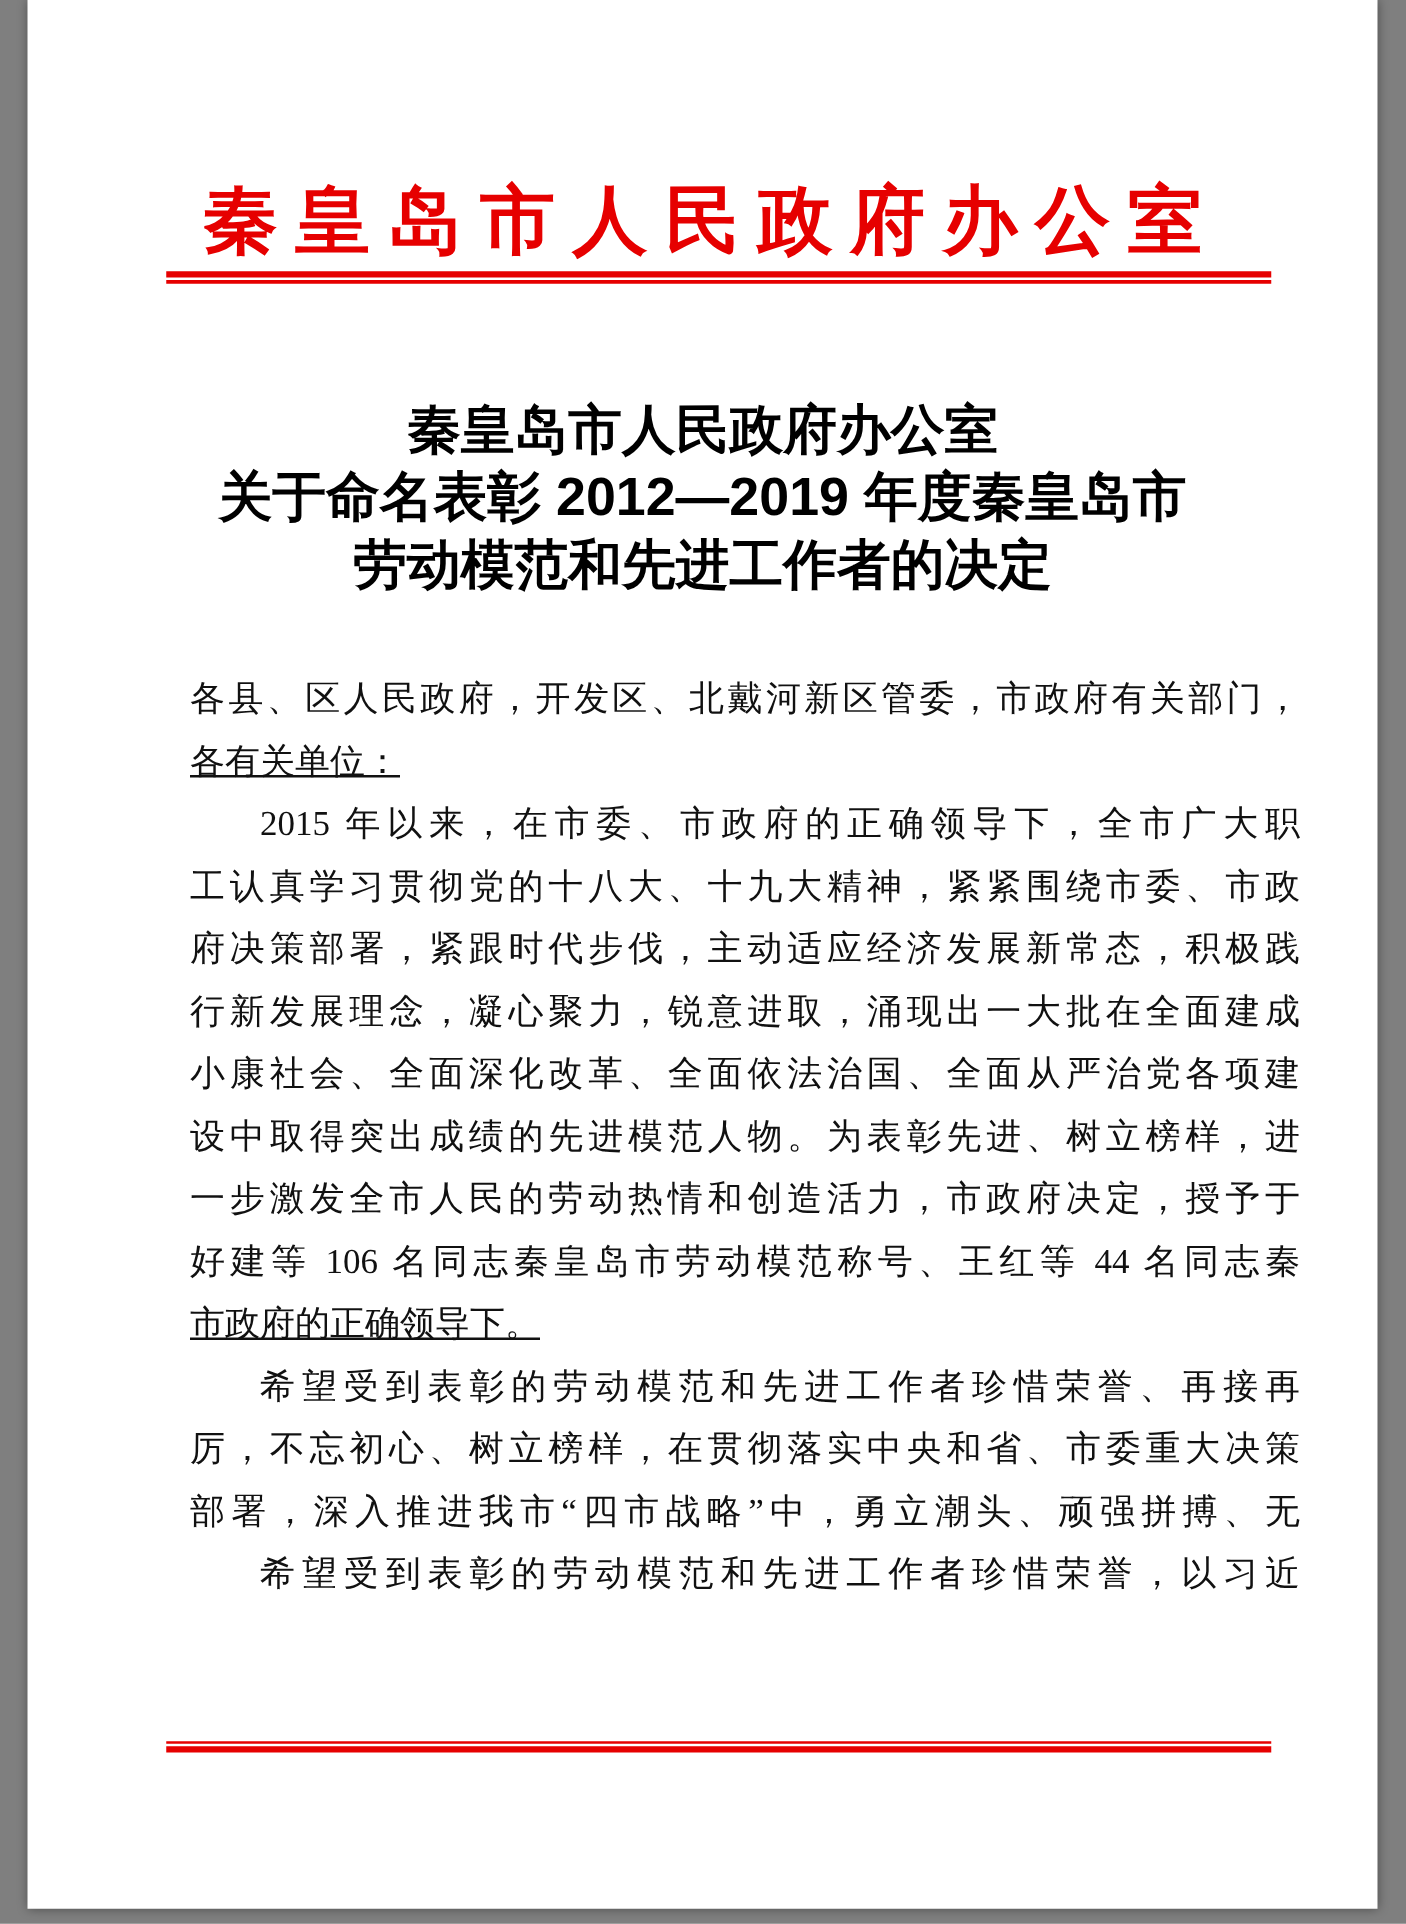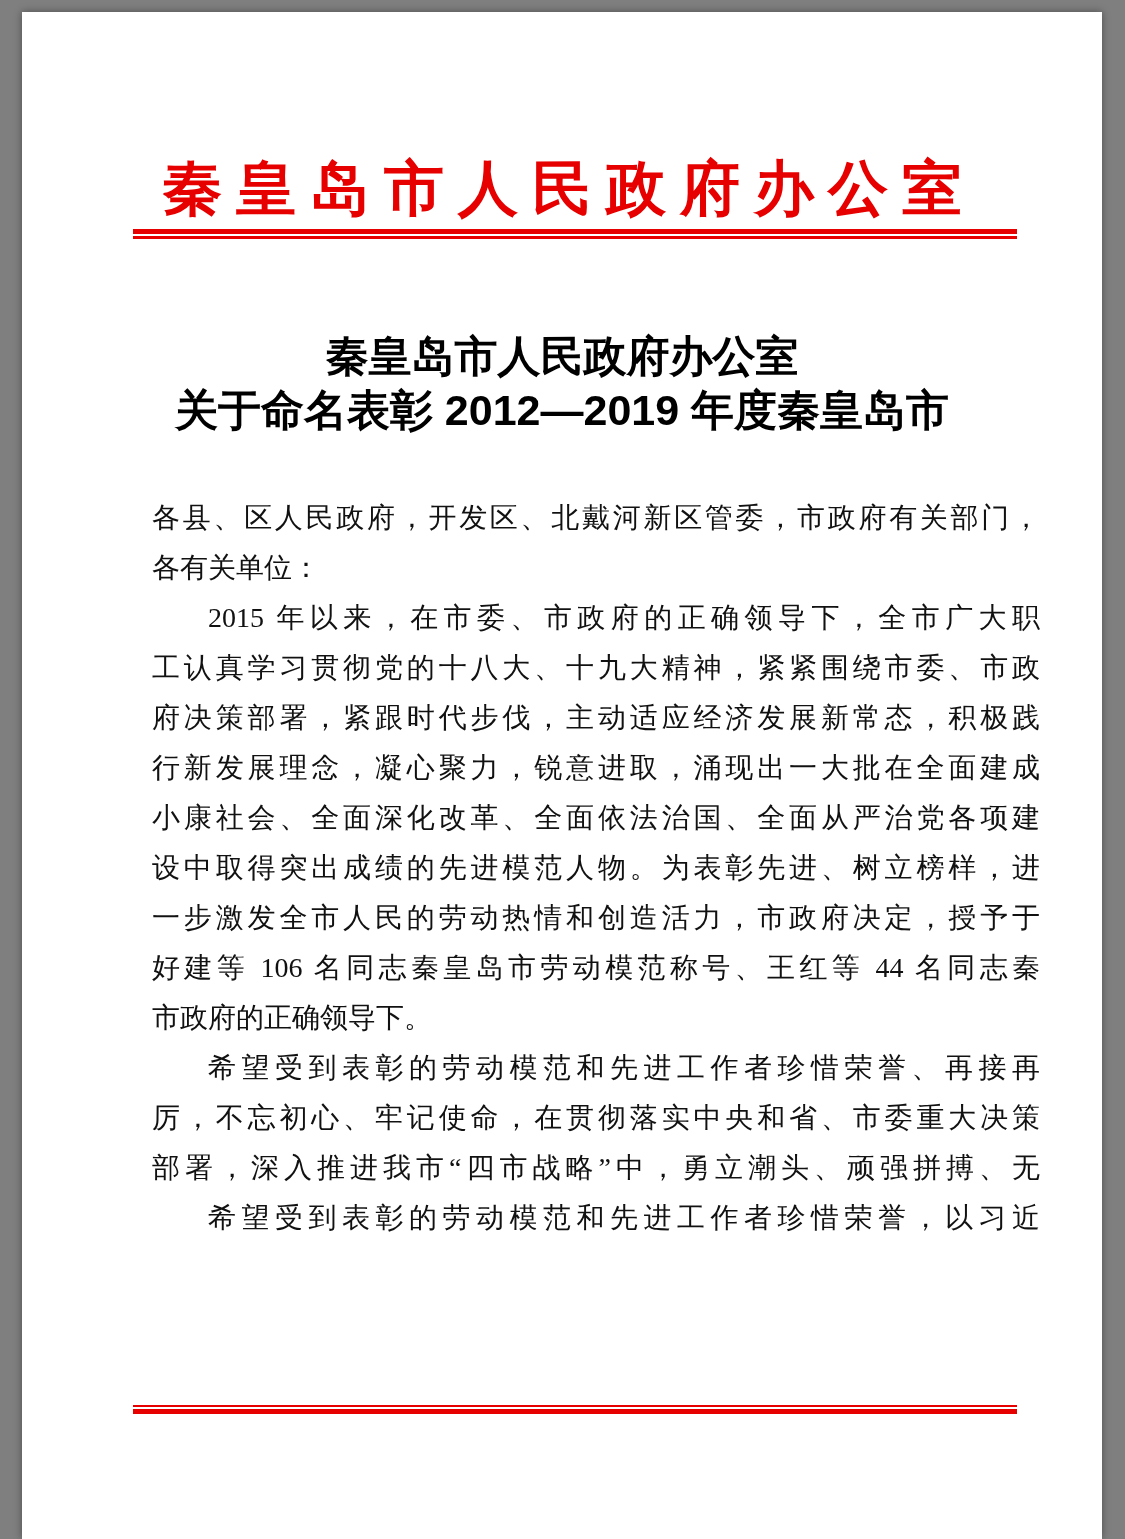--- a/index.html
+++ b/index.html
@@ -10,21 +10,21 @@
   .viewport {
     position: relative;
     width: 1125px;
     height: 1539px;
     background: #7f7f7f;
     overflow: hidden;
   }
   .page {
     position: absolute;
     left: 22px;
-    top: 12px;
+    top: 0;
     width: 1080px;
     height: 1527px;
     background: #ffffff;
     box-shadow: 0 0 8px rgba(0,0,0,0.4);
     box-sizing: border-box;
   }
   
   .letterhead {
     margin-top: 142px;
     text-align: center;
@@ -65,20 +65,21 @@
     font-size: 28px;
   }
   .ln {
     line-height: 50px;
     text-align: justify;
     text-align-last: justify;
     white-space: nowrap;
   }
   .ln.end {
     text-align-last: left;
+    text-decoration: underline;
   }
   .ln.indent {
     text-indent: 2em;
   }
   
   .bottom-rule {
     position: absolute;
     top: 1393px;
     left: 111px;
     right: 85px;
@@ -102,36 +103,37 @@
     <div class="letterhead">秦皇岛市人民政府办公室</div>
 
     <div class="head-rule">
       <div class="hr-thick"></div>
       <div class="hr-thin"></div>
     </div>
 
     <div class="doc-title">
       <div>秦皇岛市人民政府办公室</div>
       <div>关于命名表彰 2012—2019 年度秦皇岛市</div>
+      <div>劳动模范和先进工作者的决定</div>
     </div>
 
     <div class="doc-body">
       <div class="ln">各县、区人民政府，开发区、北戴河新区管委，市政府有关部门，</div>
       <div class="ln end">各有关单位：</div>
       <div class="ln indent">2015 年以来，在市委、市政府的正确领导下，全市广大职</div>
       <div class="ln">工认真学习贯彻党的十八大、十九大精神，紧紧围绕市委、市政</div>
       <div class="ln">府决策部署，紧跟时代步伐，主动适应经济发展新常态，积极践</div>
       <div class="ln">行新发展理念，凝心聚力，锐意进取，涌现出一大批在全面建成</div>
       <div class="ln">小康社会、全面深化改革、全面依法治国、全面从严治党各项建</div>
       <div class="ln">设中取得突出成绩的先进模范人物。为表彰先进、树立榜样，进</div>
       <div class="ln">一步激发全市人民的劳动热情和创造活力，市政府决定，授予于</div>
       <div class="ln">好建等 106 名同志秦皇岛市劳动模范称号、王红等 44 名同志秦</div>
       <div class="ln end">市政府的正确领导下。</div>
       <div class="ln indent">希望受到表彰的劳动模范和先进工作者珍惜荣誉、再接再</div>
-      <div class="ln">厉，不忘初心、牢记使命，在贯彻落实中央和省、市委重大决策</div>
+      <div class="ln">厉，不忘初心、树立榜样，在贯彻落实中央和省、市委重大决策</div>
       <div class="ln">部署，深入推进我市“四市战略”中，勇立潮头、顽强拼搏、无</div>
       <div class="ln indent">希望受到表彰的劳动模范和先进工作者珍惜荣誉，以习近</div>
     </div>
 
     <div class="bottom-rule">
       <div class="br-thin"></div>
       <div class="br-thick"></div>
     </div>
 
   </div>

